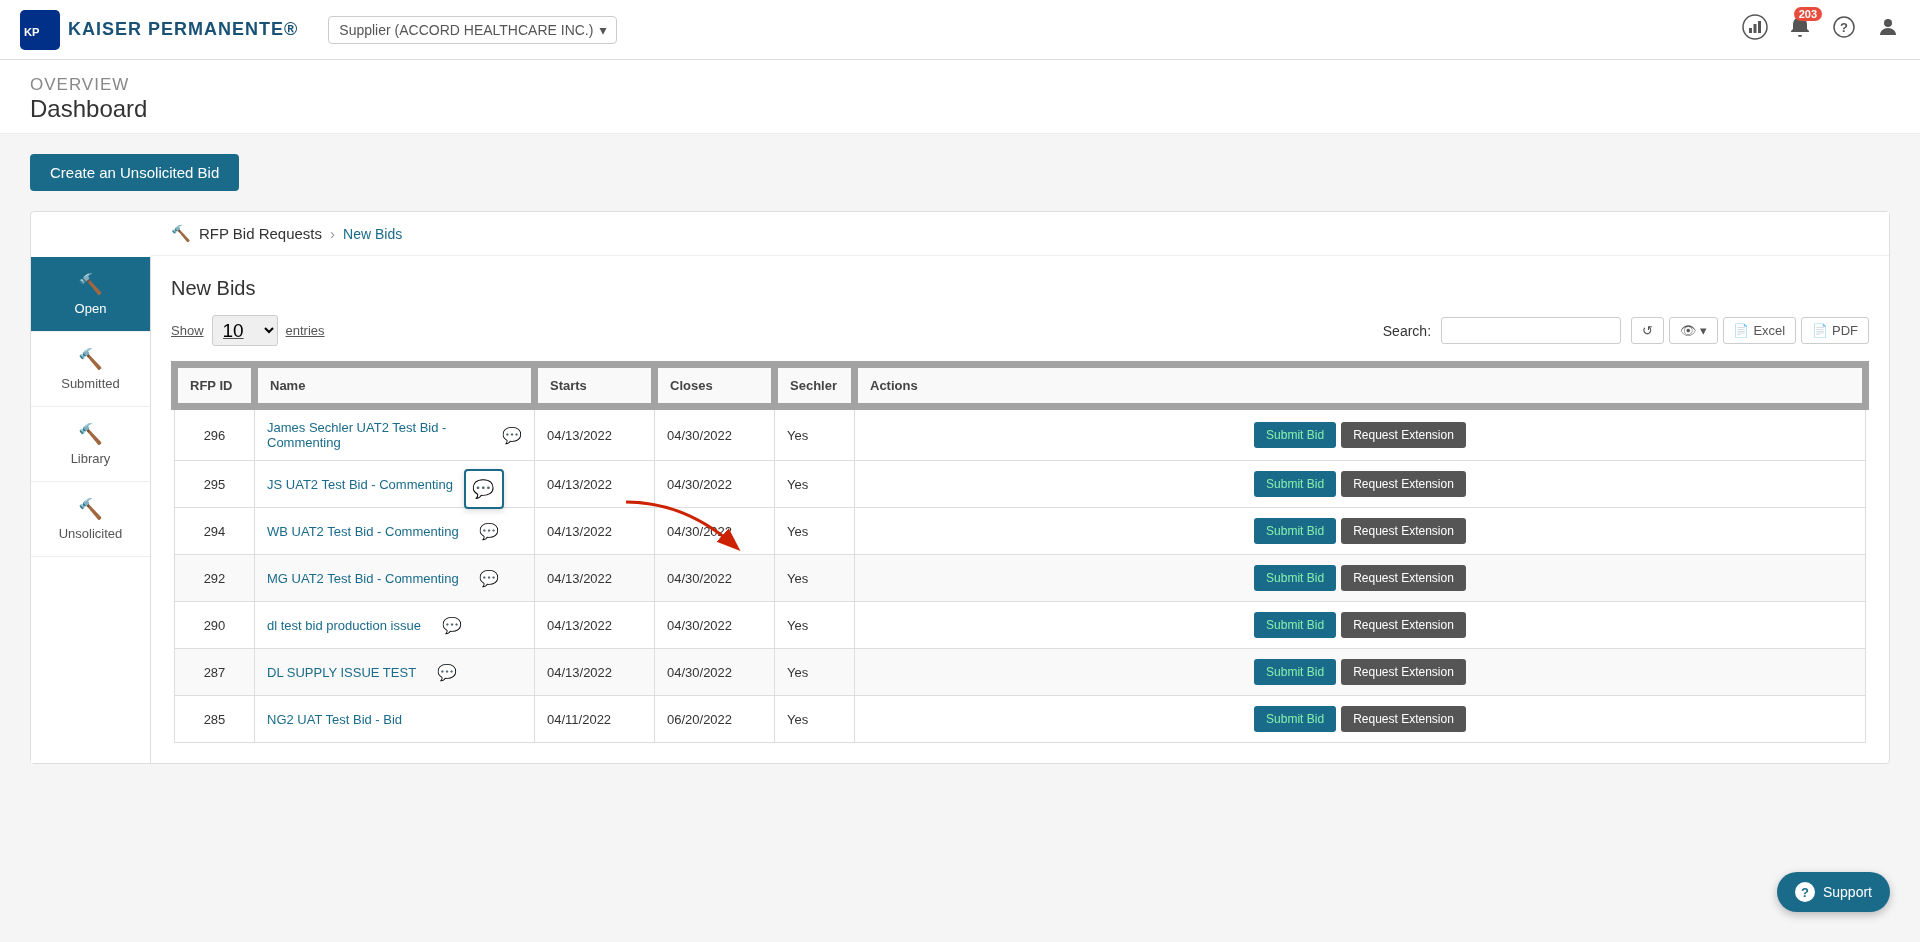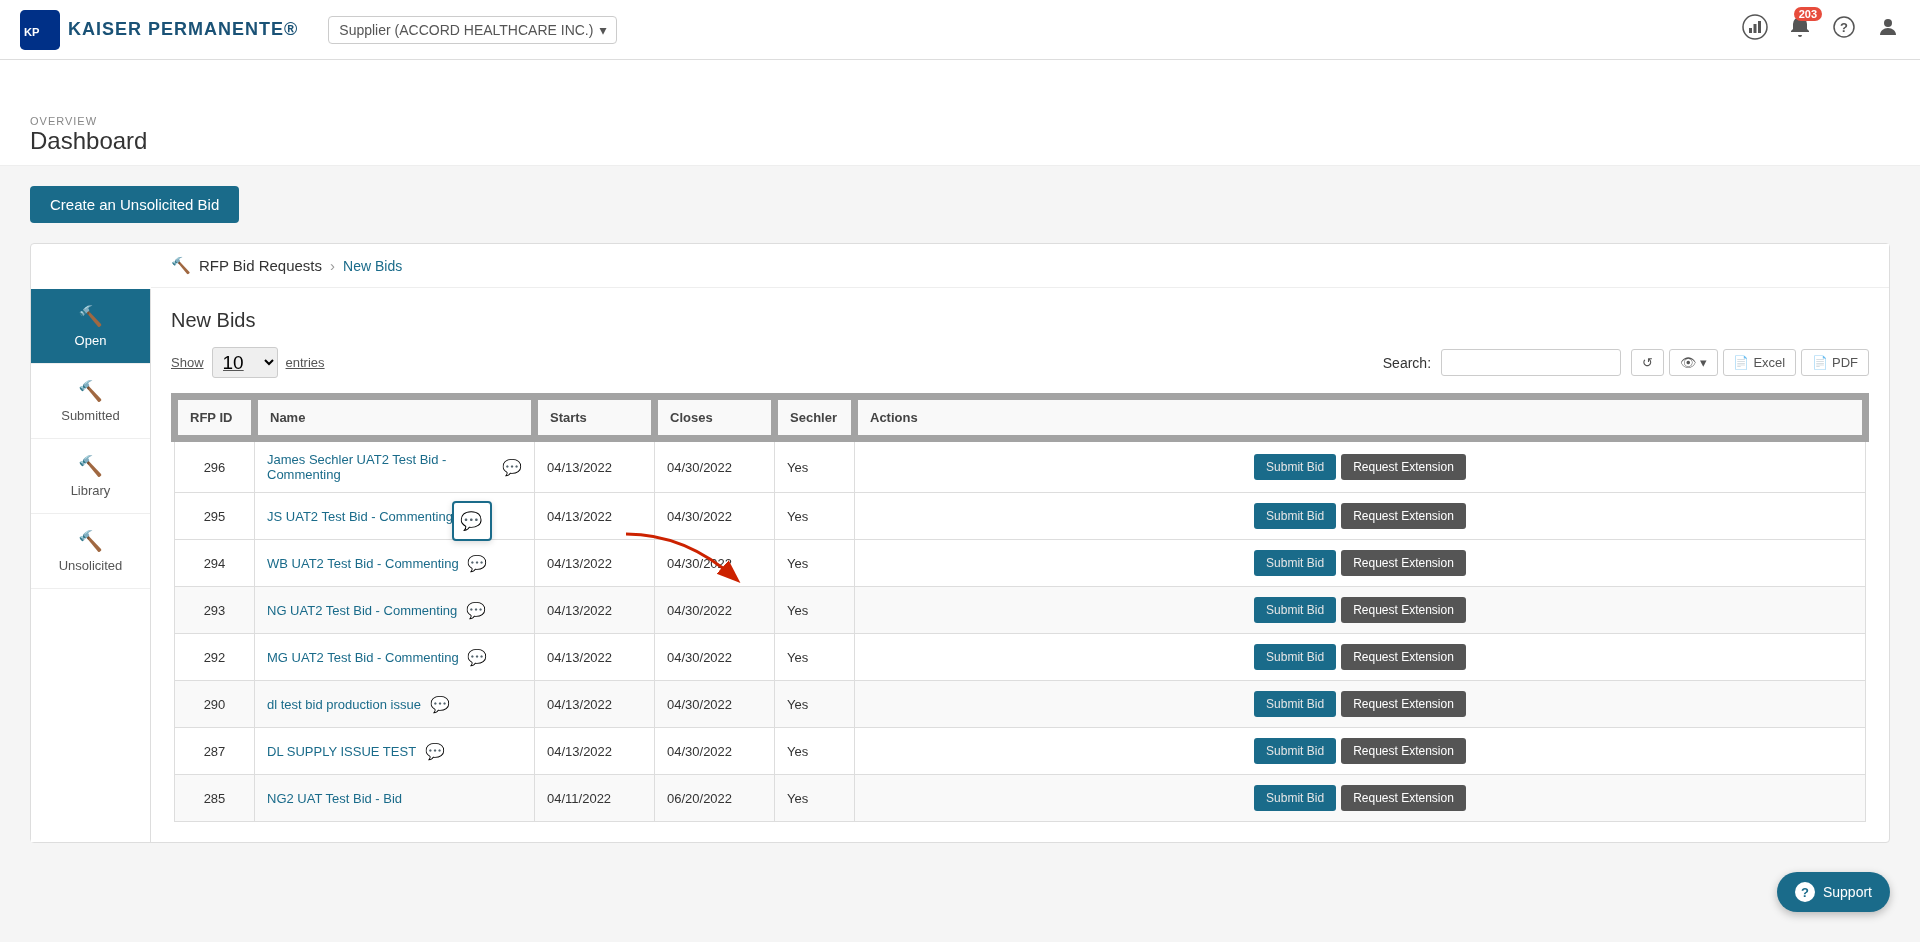--- a/index.html
+++ b/index.html
@@ -67,25 +67,24 @@
       text-align: center;
     }
 
     
     .page-header {
       background: #fff;
       padding: 15px 30px 10px;
       border-bottom: 1px solid #eee;
     }
     .breadcrumb-label {
-      font-size: 11px;
+      font-size: 17px;
       color: #888;
       text-transform: uppercase;
       letter-spacing: 1px;
-      margin-top: 40px;
     }
     .page-title {
       font-size: 24px;
       color: #333;
       font-weight: 400;
     }
 
     
     .main-content {
       padding: 20px 30px;
@@ -230,21 +229,21 @@
     .rfp-id-col { width: 80px; text-align: center; }
     .name-col { width: 280px; }
     .starts-col { width: 120px; }
     .closes-col { width: 120px; }
     .urgent-col { width: 80px; }
     .actions-col { text-align: center; }
 
     
     .btn-submit-bid {
       background: #1a6b8a;
-      color: #e5e5e5;
+      color: #86efac;
       border: none;
       padding: 6px 12px;
       border-radius: 3px;
       cursor: pointer;
       font-size: 12px;
       margin-right: 5px;
     }
     .btn-request-ext {
       background: #555;
       color: #fff;
@@ -266,21 +265,21 @@
       color: #999;
       font-size: 16px;
       cursor: pointer;
       margin-left: 5px;
     }
 
     
     .name-cell {
       display: flex;
       align-items: center;
-      gap: 4px;
+      gap: 16px;
     }
     .name-link { color: #1a6b8a; text-decoration: none; }
 
     
     .tooltip-bubble {
       position: relative;
       display: inline-block;
     }
     .tooltip-box {
       position: absolute;
@@ -496,33 +495,20 @@
                     <a href="#" class="name-link">WB UAT2 Test Bid - Commenting</a>
                     <span class="comment-icon-gray">💬</span>
                   </div>
                 </td>
                 <td>04/13/2022</td>
                 <td>04/30/2022</td>
                 <td>Yes</td>
                 <td class="actions-col"><button class="btn-submit-bid">Submit Bid</button><button class="btn-request-ext">Request Extension</button></td>
               </tr>
               <tr>
-                <td class="rfp-id-col">293</td>
-                <td class="name-col">
-                  <div class="name-cell">
-                    <a href="#" class="name-link">NG UAT2 Test Bid - Commenting</a>
-                    <span class="comment-icon">💬</span>
-                  </div>
-                </td>
-                <td>04/13/2022</td>
-                <td>04/30/2022</td>
-                <td>Yes</td>
-                <td class="actions-col"><button class="btn-submit-bid">Submit Bid</button><button class="btn-request-ext">Request Extension</button></td>
-              </tr>
-              <tr>
                 <td class="rfp-id-col">292</td>
                 <td class="name-col">
                   <div class="name-cell">
                     <a href="#" class="name-link">MG UAT2 Test Bid - Commenting</a>
                     <span class="comment-icon">💬</span>
                   </div>
                 </td>
                 <td>04/13/2022</td>
                 <td>04/30/2022</td>
                 <td>Yes</td>

